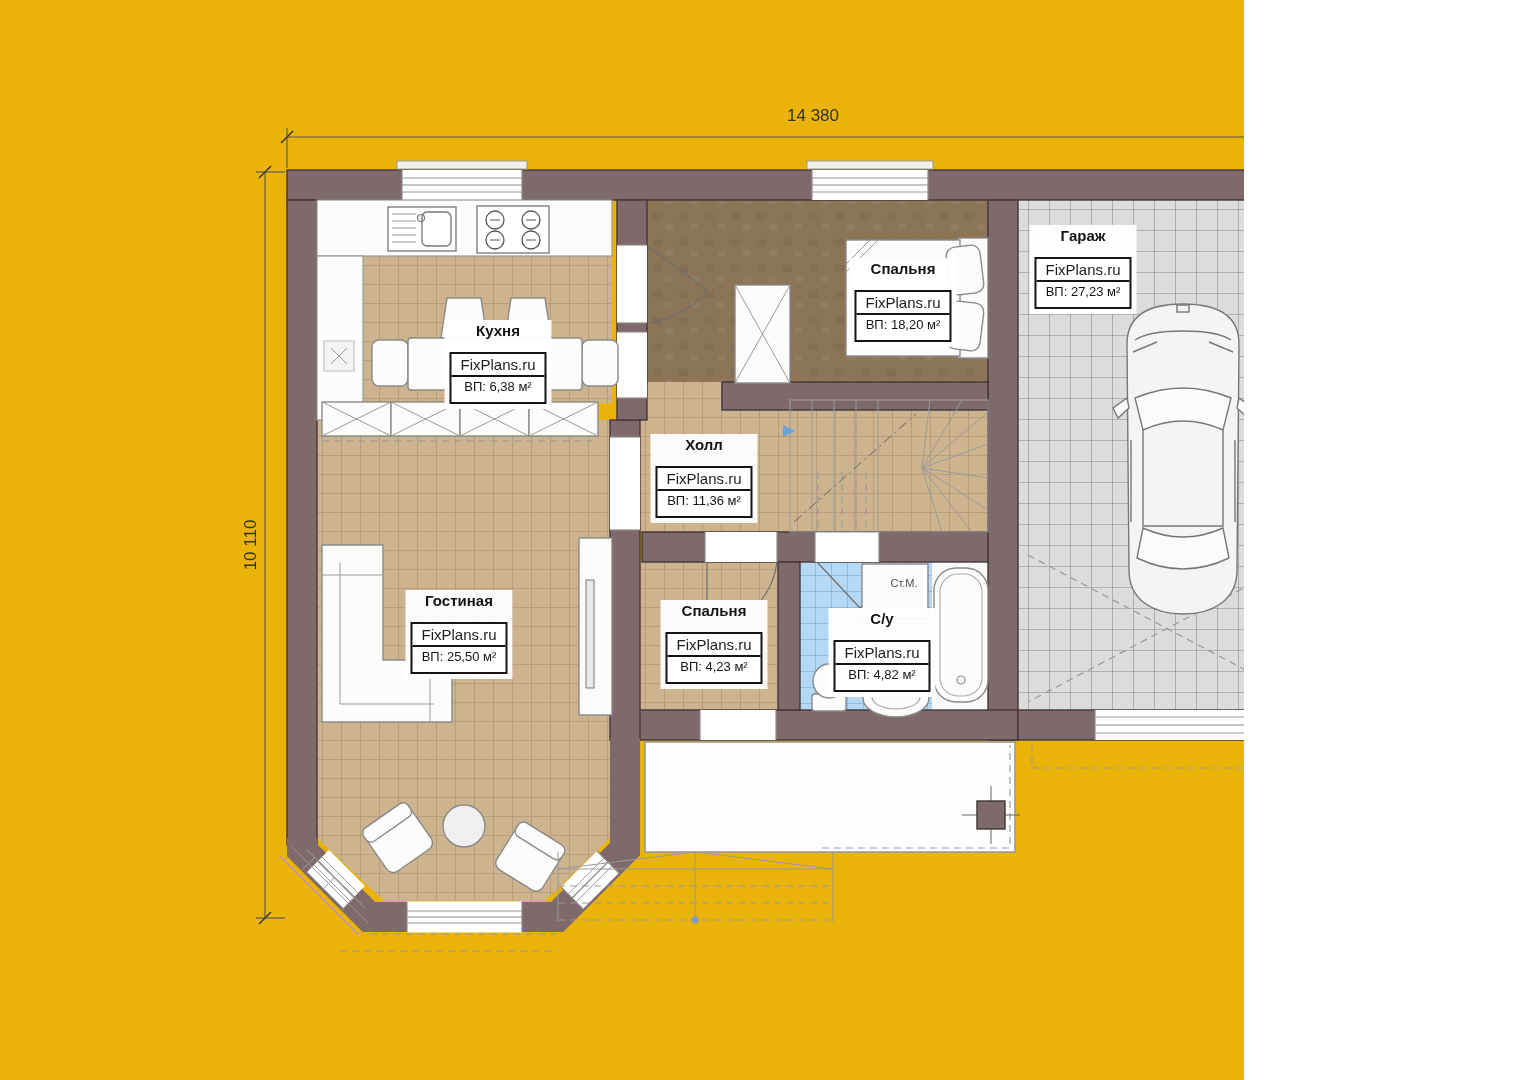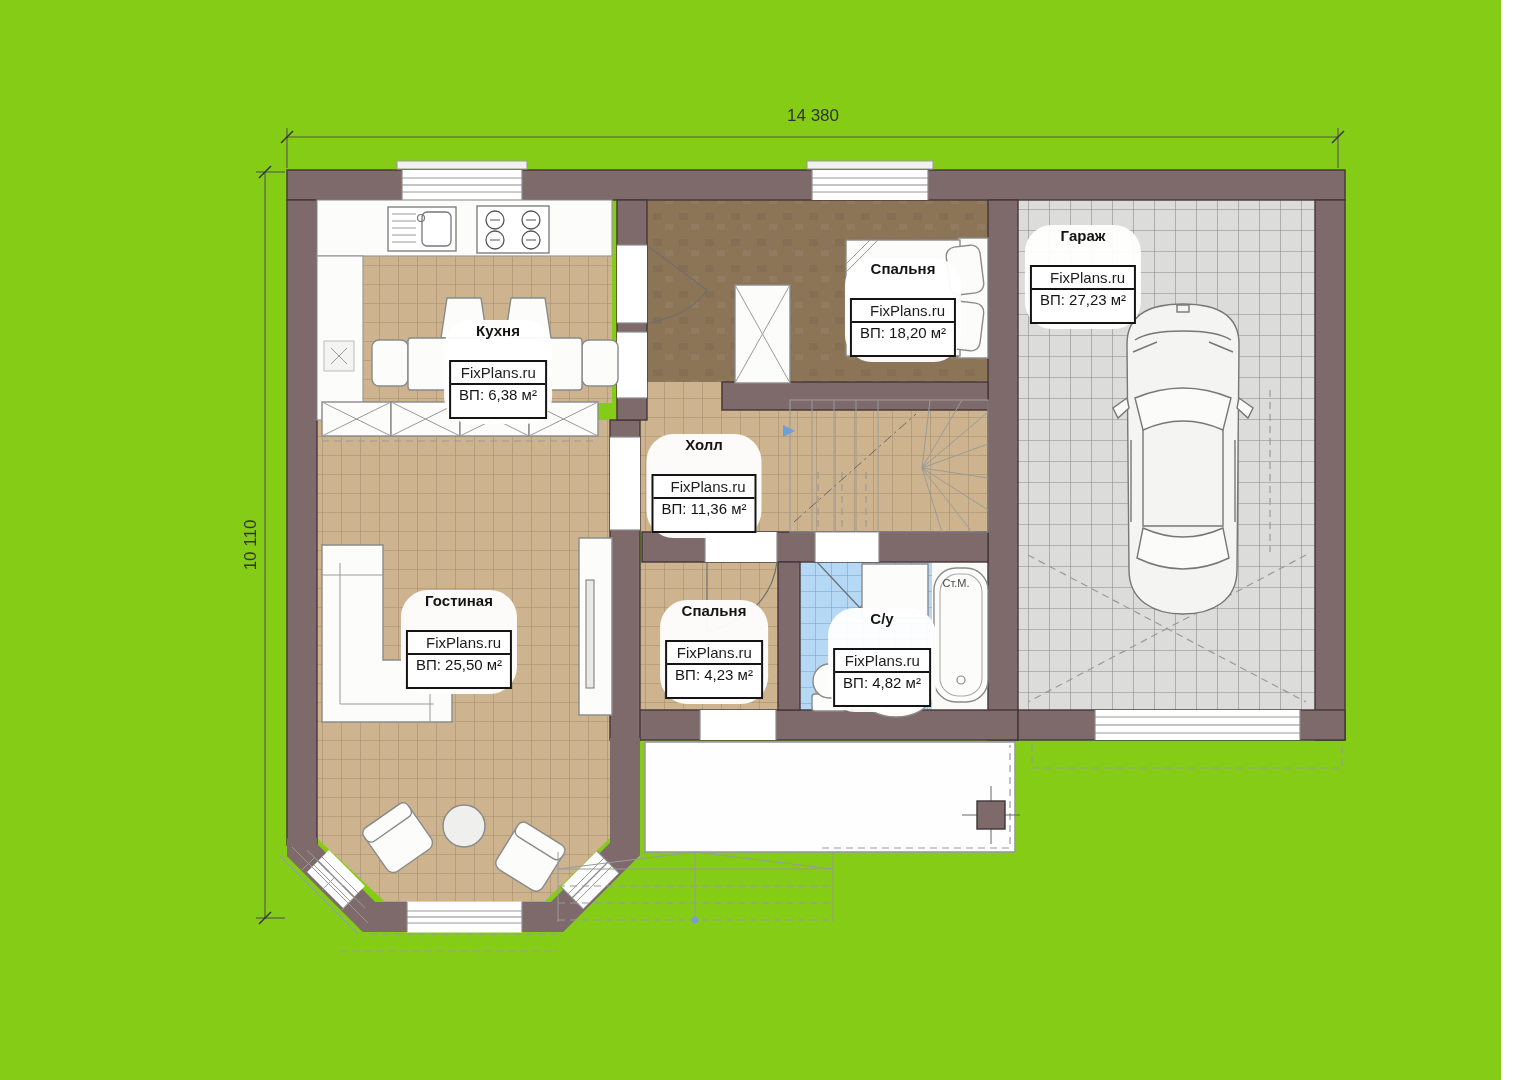--- a/index.html
+++ b/index.html
@@ -1,38 +1,38 @@
 <!DOCTYPE html>
 <html style="--wall: #7e696b; --tile-floor: #cdb48f; --bedroom-floor: #8c7457; --garage-floor: #dcdcda; --bathroom-floor: #b5d9f5;"><head>
 <meta charset="utf-8">
 <style>
   html,body{margin:0;padding:0;background:#ffffff;}
   .stage{
-    position:relative;width:1501px;height:1080px;background:#84cc16;overflow:hidden;
+    position:relative;width:1244px;height:1080px;background:#eab308;overflow:hidden;
     font-family:"Liberation Sans",sans-serif;color:#161616;
   }
   .stage svg{position:absolute;left:0;top:0;}
   
   .wl{fill:var(--wall,#7e696b);stroke:#453739;stroke-width:1.4;}
   .fw{fill:#fcfcfb;stroke:#8a8a8a;stroke-width:1.4;}
   .ln{stroke:#8a8a8a;stroke-width:1.2;fill:none;}
   .thin{stroke:#9a9a9a;stroke-width:1;fill:none;}
   .dash{stroke:#9a9a9a;stroke-width:1.2;fill:none;stroke-dasharray:7 5;}
   .arc{stroke:#6e6e6e;stroke-width:1.2;fill:none;}
   .dim{stroke:#555;stroke-width:1.1;fill:none;}
   .dimtick{stroke:#333;stroke-width:1.5;fill:none;}
 
   .room-label{
     position:absolute;transform:translateX(-50%);text-align:center;
-    background:rgba(255,255,255,0.95);padding:2px 5px 5px;z-index:5;border-radius:27px;
+    background:rgba(255,255,255,0.95);padding:2px 5px 5px;z-index:5;
   }
   .room-title{font-weight:bold;font-size:15px;line-height:18px;color:#141414;white-space:nowrap;}
-  .room-box{border:2px solid #141414;background:#fff;margin-top:20px;text-align:right;}
+  .room-box{border:2px solid #141414;background:#fff;margin-top:12px;}
   .room-brand{font-size:15px;line-height:17px;padding:2px 9px;border-bottom:2px solid #141414;white-space:nowrap;color:#1c1c1c;}
-  .room-area{font-size:15px;line-height:15px;padding:2px 8px 15px;white-space:nowrap;color:#141414;}
+  .room-area{font-size:13px;line-height:15px;padding:2px 8px 8px;white-space:nowrap;color:#141414;}
   .mini-note{position:absolute;transform:translateX(-50%);font-size:11px;color:#4a4a4a;z-index:4;white-space:nowrap;}
   .dim-label-h{position:absolute;left:813px;top:106px;transform:translateX(-50%);font-size:17px;color:#333;z-index:4;}
   .dim-label-v{position:absolute;left:251px;top:545px;transform:translate(-50%,-50%) rotate(-90deg);font-size:17px;color:#333;z-index:4;}
 </style>
 </head>
 <body>
 
 <div class="stage">
 
 <svg width="1528" height="1080" viewBox="0 0 1528 1080">
@@ -427,15 +427,15 @@
 </div>
 
 <div class="room-label" style="left:882px;top:608px;">
   <div class="room-title">С/у</div>
   <div class="room-box">
     <div class="room-brand">FixPlans.ru</div>
     <div class="room-area">ВП: 4,82 м²</div>
   </div>
 </div>
 
-<div class="mini-note" style="left:956px;top:577px;">Ст.М.</div>
+<div class="mini-note" style="left:904px;top:577px;">Ст.М.</div>
 
 </div>
 
 </body></html>

